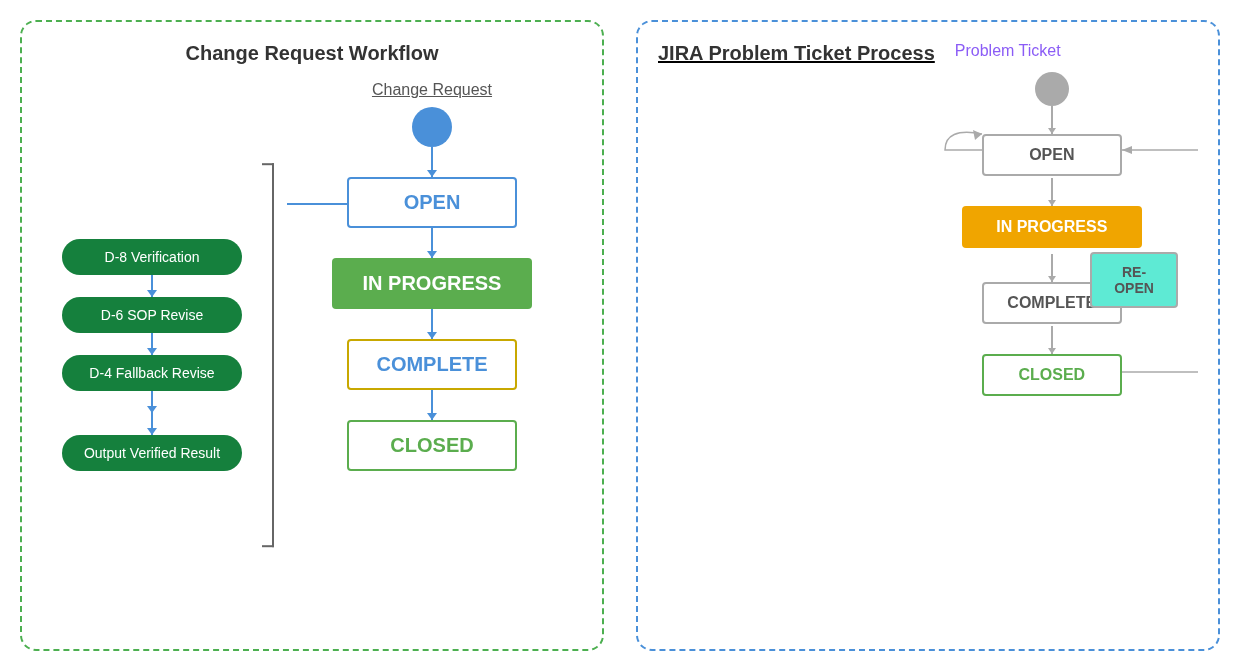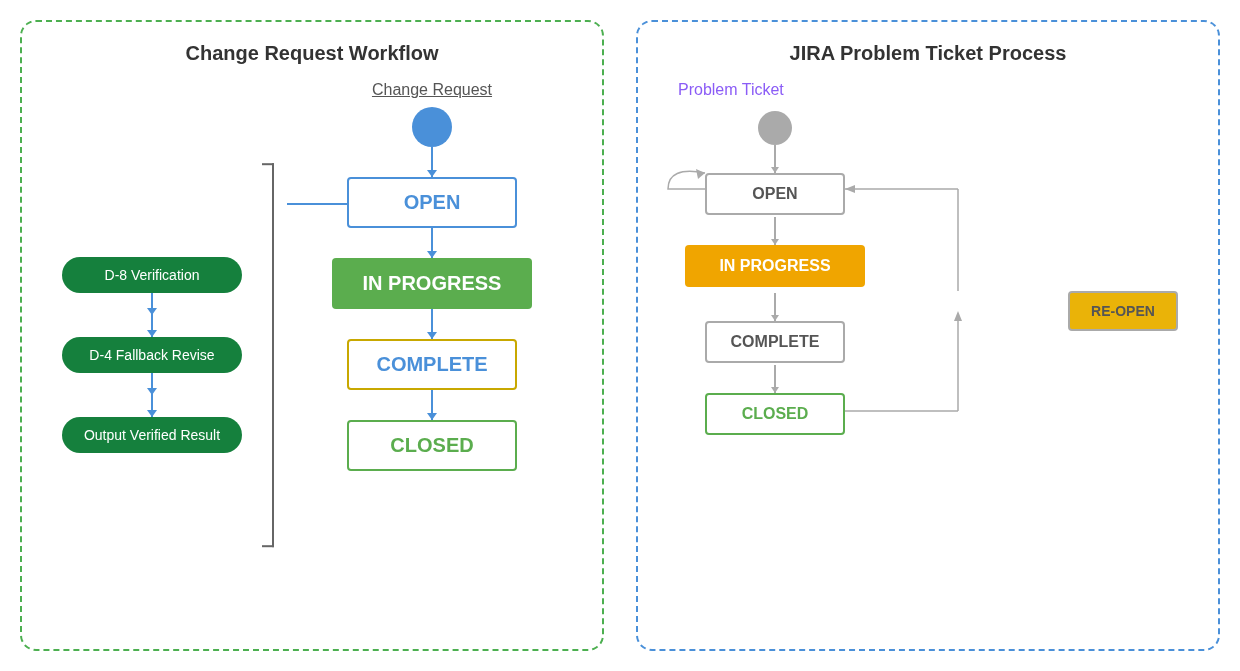--- a/index.html
+++ b/index.html
@@ -151,21 +151,22 @@
     }
 
     
     .right-diagram {
       flex: 1;
       border: 2.5px dashed #4A90D9;
       border-radius: 16px;
       position: relative;
       padding: 20px;
       display: flex;
-      flex-direction: column;
+      flex-direction: row;
+      text-decoration: underline;
     }
     .right-title {
       text-align: center;
       font-size: 20px;
       font-weight: bold;
       color: #333;
       margin-bottom: 16px;
     }
     .right-content {
       display: flex;
@@ -224,41 +225,42 @@
       padding: 10px 20px;
       font-size: 16px;
       font-weight: bold;
       border-radius: 4px;
       text-align: center;
       width: 140px;
     }
     .jira-box-reopen {
       border: 2px solid #aaa;
       color: #555;
-      background: #eab308;
+      background: #5eead4;
       padding: 10px 16px;
       font-size: 14px;
       font-weight: bold;
       border-radius: 4px;
       text-align: center;
-      width: 110px;
+      width: 88px;
     }
   </style>
 </head>
 <body>
 
 <div class="main-container">
 
   <div class="left-diagram">
     <div class="left-title">Change Request Workflow</div>
     <div class="left-content">
 
       <div class="steps-column" style="position:relative;">
         <div class="step-box">D-8 Verification</div>
         <div class="step-arrow"></div>
+        <div class="step-box">D-6 SOP Revise</div>
         <div class="step-arrow"></div>
         <div class="step-box">D-4 Fallback Revise</div>
         <div class="step-arrow"></div>
         <div class="step-arrow"></div>
         <div class="step-box">Output Verified Result</div>
 
         <div style="position:absolute; right:-12px; top:50%; transform:translateY(-50%); height:70%; width:12px; border-top:2px solid #666; border-right:2px solid #666; border-bottom:2px solid #666;"></div>
       </div>
 
       <div class="flow-column" style="margin-left:20px;">

